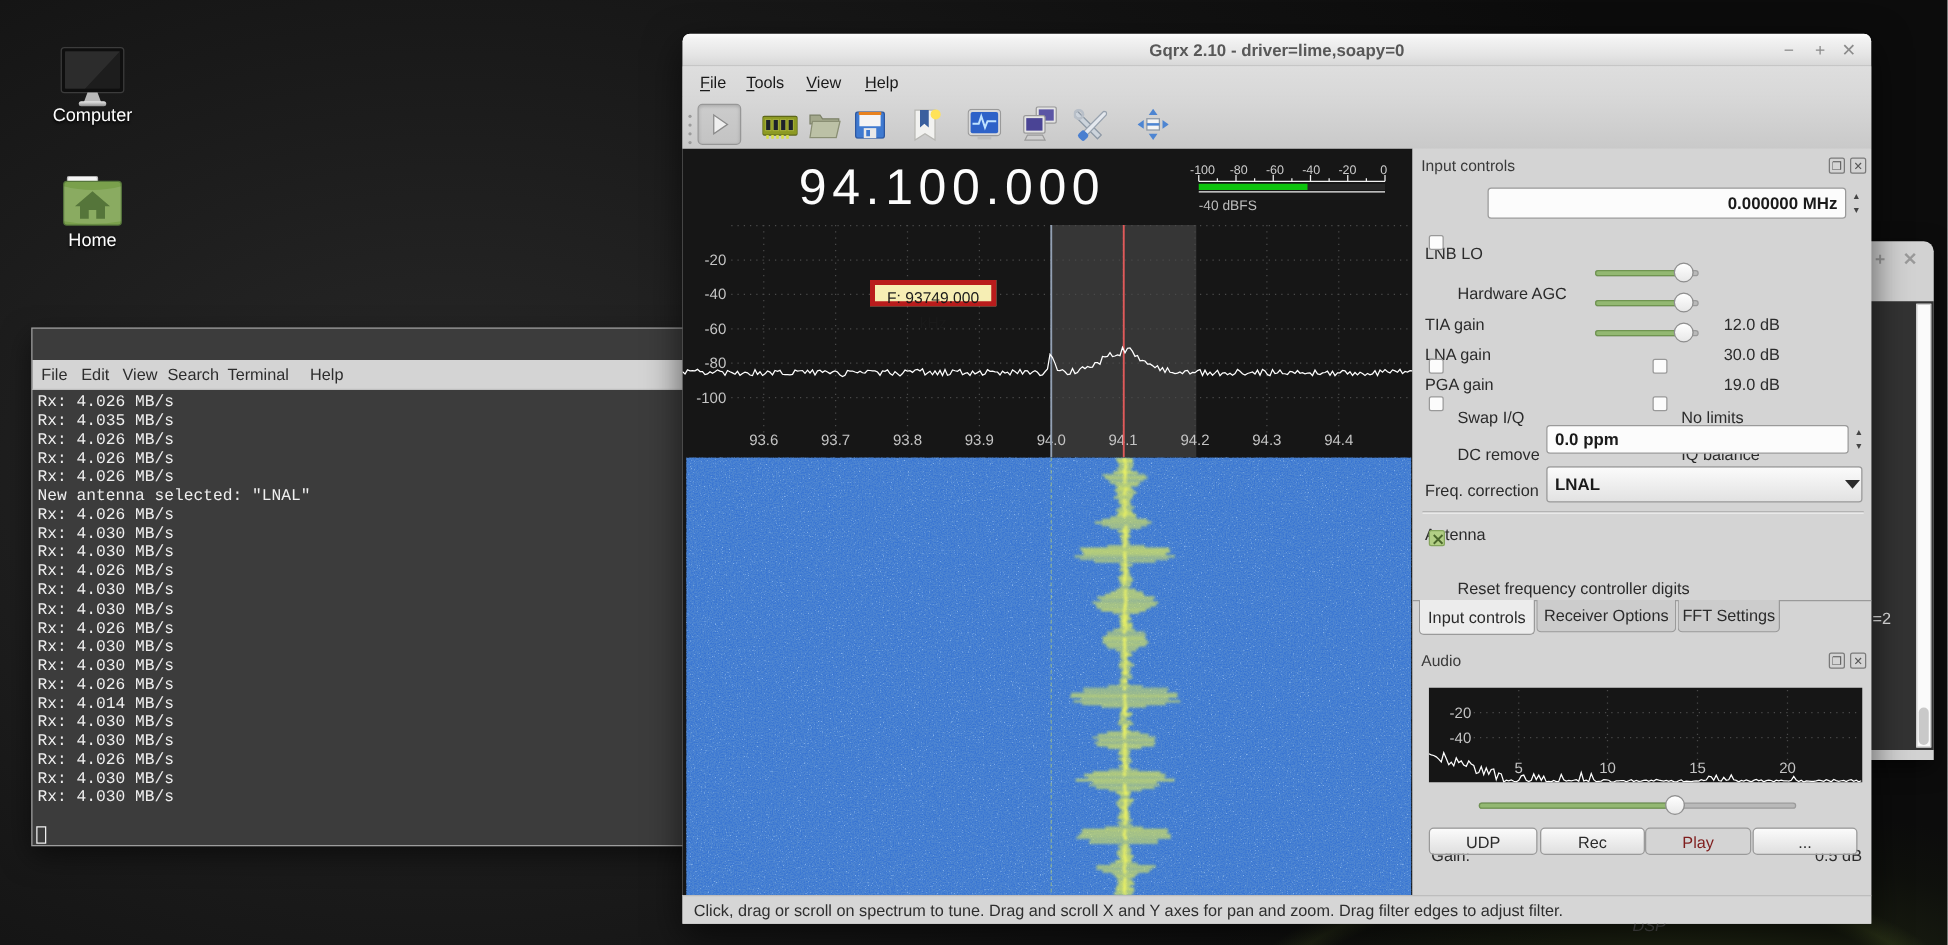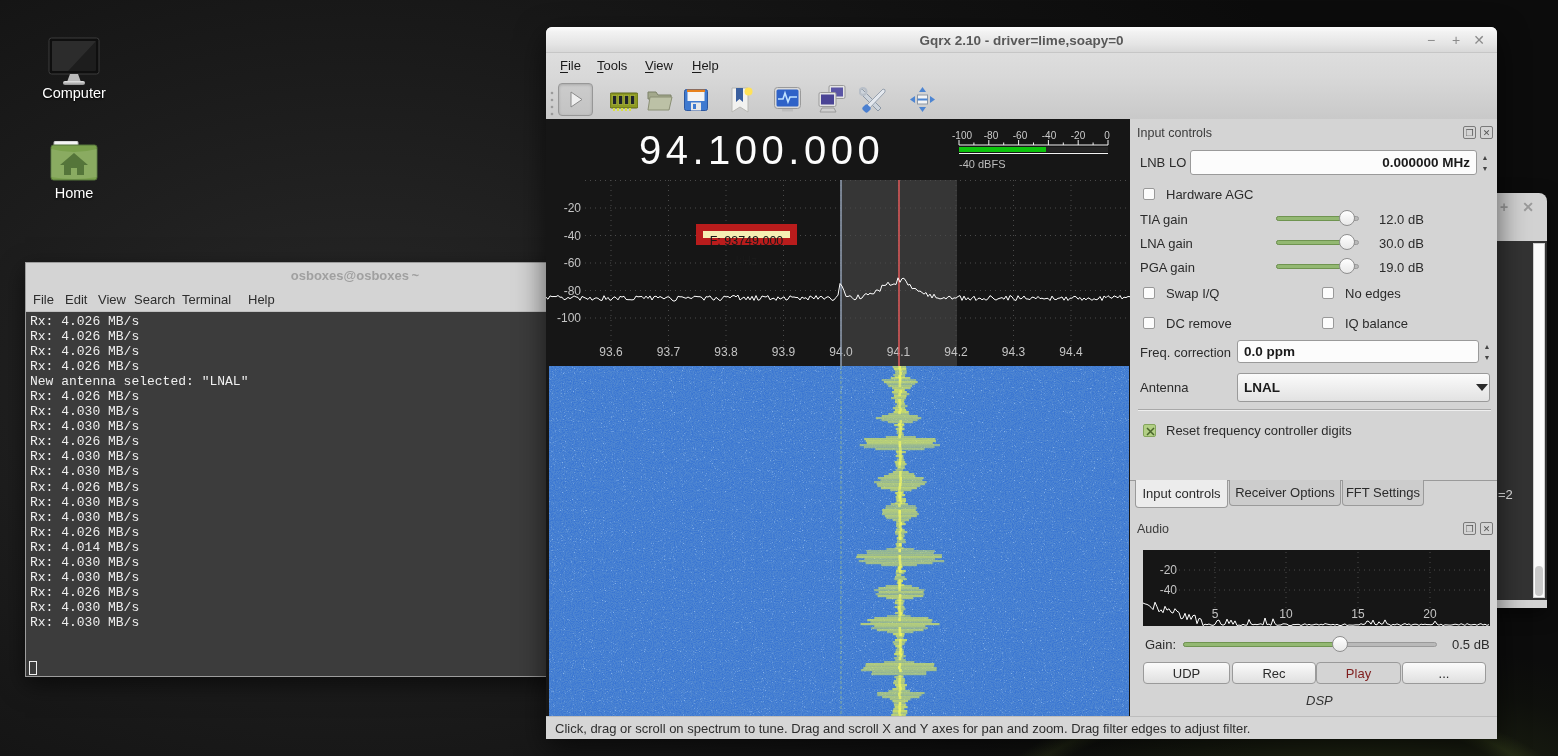--- a/index.html
+++ b/index.html
@@ -46,21 +46,21 @@
 #dock{position:absolute;left:584px;top:92px;width:367px;height:597px;background:#d4d4d4;font-size:13px;color:#2b2b2b;}
 .dockttl{position:absolute;font-size:12.5px;color:#3a3a3a;}
 .dkbtn{position:absolute;width:13px;height:13px;border:1px solid #7a7a7a;border-radius:2px;background:#d4d4d4;color:#555;
 font-size:9px;line-height:12px;text-align:center;}
 .cb{position:absolute;width:12px;height:12px;background:#fcfcfc;border:1px solid #999;border-radius:2px;}
 .spin{position:absolute;background:#fcfcfc;border:1px solid #9a9a9a;border-radius:3px;font-size:13.5px;color:#1a1a1a;font-weight:bold;}
 .spinarr{position:absolute;width:12px;font-size:7px;color:#444;text-align:center;line-height:1;}
 .slider{position:absolute;height:5px;background:#b9b9b9;border:1px solid #9a9a9a;border-radius:3px;}
 .sfill{position:absolute;height:5px;background:#93b872;border:1px solid #6f9450;border-radius:3px;top:-1px;left:-1px;}
 .shandle{position:absolute;width:16px;height:16px;border-radius:50%;background:linear-gradient(#ffffff,#e8e8e8);border:1px solid #8f8f8f;top:-7px;}
-.lab{position:absolute;}
+.lab{position:absolute;margin-top:40px;}
 .btn{position:absolute;height:22px;background:linear-gradient(#fbfbfb,#dfdfdf);border:1px solid #9a9a9a;border-radius:4px;
 text-align:center;font-size:13px;color:#2b2b2b;line-height:21px;}
 #gstatus{position:absolute;left:0;top:689px;width:951px;height:23px;background:#d6d6d6;border-top:1px solid #bdbdbd;
 font-size:13px;color:#2e2e2e;line-height:23px;padding-left:9px;}
 
 .tab{position:absolute;border:1px solid #9a9a9a;border-top:none;border-radius:0 0 4px 4px;text-align:center;font-size:13px;}
 </style></head><body>
 <div id="desk">
 
   <svg class="abs" style="left:46px;top:37px" width="56" height="50" viewBox="0 0 56 50">
@@ -89,31 +89,31 @@
      <div class="abs" style="left:44px;top:6px;width:20px;height:16px;color:#9a9a9a;font-size:14px;font-weight:bold;text-align:center;">+</div>
      <div class="abs" style="left:68px;top:6px;width:20px;height:16px;color:#9a9a9a;font-size:14px;font-weight:bold;text-align:center;">✕</div>
      <div class="abs" style="left:0;top:48px;width:97px;height:359px;background:#333333;"></div>
      <div class="abs" style="left:48px;top:294px;color:#e8e8e8;font-size:13px;">=2</div>
      <div class="abs" style="left:83px;top:50px;width:12px;height:355px;background:#fafafa;border:1px solid #cfcfcf;">
         <div class="abs" style="left:1px;top:322px;width:8px;height:30px;background:#c9c9c9;border-radius:4px;"></div>
      </div>
   </div>
 
   <div id="term">
-    <div class="tbar">osboxes@osboxes ~</div>
     <div class="mbar">
       <span style="left:7px;">File</span>
         <span style="left:39px;">Edit</span>
         <span style="left:72px;">View</span>
       <span style="left:108px;">Search</span>
         <span style="left:156px;">Terminal</span>
         <span style="left:222px;">Help</span>
     </div>
     <div class="content">
         <div class="tl">Rx: 4.026 MB/s</div>
+        <div class="tl">Rx: 4.035 MB/s</div>
         <div class="tl">Rx: 4.026 MB/s</div>
         <div class="tl">Rx: 4.026 MB/s</div>
         <div class="tl">Rx: 4.026 MB/s</div>
         <div class="tl">New antenna selected: "LNAL"</div>
         <div class="tl">Rx: 4.026 MB/s</div>
         <div class="tl">Rx: 4.030 MB/s</div>
         <div class="tl">Rx: 4.030 MB/s</div>
         <div class="tl">Rx: 4.026 MB/s</div>
         <div class="tl">Rx: 4.030 MB/s</div>
         <div class="tl">Rx: 4.030 MB/s</div>
@@ -289,21 +289,21 @@
             <text x="35" y="120.5" class="axl" text-anchor="end">-40</text>
             <text x="35" y="148.0" class="axl" text-anchor="end">-60</text>
             <text x="35" y="175.5" class="axl" text-anchor="end">-80</text>
             <text x="35" y="203.0" class="axl" text-anchor="end">-100</text>
           </g>
         <line x1="295" y1="61" x2="295" y2="247" stroke="#93a1b4" stroke-width="1.5"></line>
         <line x1="353" y1="61" x2="353" y2="247" stroke="#e05a5a" stroke-width="1.5"></line>
         <polyline points="0,178.3 2,180.2 4,176.9 6,177.6 8,177.5 10,177.6 12,176.5 14,178.2 16,178.2 18,180.7 20,180.1 22,178.4 24,179.6 26,178.4 28,176.9 30,177.9 32,178.4 34,181.2 36,177.4 38,178.4 40,179.3 42,180.4 44,178.1 46,181.2 48,179.8 50,178.8 52,179.3 54,181.0 56,181.5 58,176.7 60,180.5 62,178.4 64,181.4 66,180.1 68,177.8 70,178.7 72,180.9 74,177.4 76,178.0 78,177.3 80,180.4 82,180.7 84,180.7 86,180.9 88,180.5 90,177.1 92,177.8 94,177.6 96,177.5 98,179.7 100,177.1 102,179.4 104,176.9 106,181.0 108,177.7 110,177.2 112,178.9 114,177.5 116,178.6 118,179.9 120,178.5 122,177.7 124,178.6 126,181.1 128,182.2 130,181.3 132,177.3 134,177.8 136,177.8 138,178.6 140,179.3 142,178.0 144,179.2 146,179.4 148,177.3 150,177.4 152,177.7 154,177.7 156,178.6 158,181.2 160,177.7 162,178.0 164,176.9 166,179.8 168,181.2 170,178.3 172,180.0 174,181.7 176,179.8 178,177.1 180,177.9 182,177.5 184,178.9 186,177.0 188,176.5 190,177.8 192,176.1 194,181.0 196,179.4 198,178.0 200,180.8 202,177.7 204,180.9 206,177.3 208,181.4 210,176.6 212,181.2 214,180.6 216,177.0 218,177.6 220,178.0 222,176.6 224,180.8 226,179.7 228,179.2 230,181.4 232,177.8 234,180.1 236,179.1 238,177.8 240,181.1 242,180.2 244,176.8 246,178.1 248,178.0 250,178.5 252,178.6 254,181.0 256,178.0 258,179.4 260,178.7 262,181.0 264,176.9 266,178.2 268,179.9 270,176.6 272,180.2 274,177.5 276,177.7 278,180.3 280,178.6 282,177.6 284,178.8 286,181.4 288,180.9 290,178.4 292,176.1 294,164.5 296,167.1 298,171.7 300,177.4 302,177.5 304,176.7 306,178.4 308,180.7 310,180.3 312,175.8 314,179.9 316,179.0 318,176.1 320,174.5 322,175.9 324,174.2 326,174.9 328,174.7 330,171.1 332,171.1 334,172.4 336,166.2 338,166.5 340,166.1 342,163.2 344,166.3 346,165.8 348,164.9 350,165.5 352,158.8 354,163.3 356,159.6 358,159.3 360,162.1 362,166.1 364,165.4 366,169.7 368,169.4 370,169.8 372,172.2 374,172.1 376,173.5 378,175.1 380,173.5 382,177.5 384,175.1 386,179.0 388,175.2 390,178.8 392,179.1 394,179.9 396,179.5 398,178.5 400,180.0 402,177.7 404,177.4 406,180.2 408,178.9 410,179.1 412,177.5 414,176.6 416,181.4 418,177.1 420,180.9 422,178.7 424,181.2 426,179.3 428,177.2 430,181.5 432,179.5 434,179.1 436,180.8 438,179.6 440,181.2 442,179.8 444,176.6 446,178.0 448,180.0 450,181.1 452,179.8 454,179.2 456,178.6 458,180.2 460,177.1 462,181.2 464,176.5 466,177.8 468,180.7 470,181.5 472,176.7 474,179.8 476,179.4 478,177.0 480,179.9 482,180.0 484,180.6 486,178.1 488,178.5 490,179.8 492,177.4 494,179.6 496,179.2 498,180.0 500,179.5 502,179.3 504,181.5 506,177.1 508,180.1 510,180.7 512,179.3 514,179.0 516,177.9 518,181.2 520,177.9 522,181.5 524,179.2 526,179.2 528,177.4 530,177.7 532,180.2 534,178.4 536,181.4 538,179.0 540,180.9 542,178.8 544,179.8 546,181.3 548,179.7 550,180.8 552,180.1 554,177.5 556,181.5 558,177.0 560,178.7 562,176.7 564,178.4 566,179.3 568,176.9 570,177.7 572,178.8 574,176.5 576,179.9 578,178.2 580,178.6 582,177.5 584,177.7" fill="none" stroke="#ffffff" stroke-width="1"></polyline>
       </svg>
 
-      <div class="abs" style="left:150px;top:105px;width:101px;height:21px;background:#f6eeb4;border:7px solid #b91c1c;
+      <div class="abs" style="left:150px;top:105px;width:101px;height:21px;background:#f6eeb4;border:4px solid #b91c1c;
         font-size:12.5px;color:#1a1a1a;line-height:20px;text-align:center;">F: 93749.000 kHz</div>
 
       <svg id="wfall" width="580" height="350" viewBox="0 0 580 350" preserveAspectRatio="none">
         <defs>
           <filter id="nzd" x="0" y="0" width="100%" height="100%">
             <feTurbulence type="fractalNoise" baseFrequency="0.9" numOctaves="2" seed="11" stitchTiles="stitch"></feTurbulence>
             <feColorMatrix type="matrix" values="0 0 0 0 0.09, 0 0 0 0 0.26, 0 0 0 0 0.64, 2 0 0 0 -0.45"></feColorMatrix>
             <feComponentTransfer>
                 <feFuncA type="discrete" tableValues="0 0.18 0.38 0.6 0.82"></feFuncA>
               </feComponentTransfer>
@@ -632,21 +632,21 @@
       <div class="lab" style="left:10px;top:141px;">PGA gain</div>
       <div class="slider" style="left:146px;top:145px;width:83px;">
           <div class="sfill" style="width:71px;"></div>
           <div class="shandle" style="left:62px;"></div>
         </div>
       <div class="lab" style="left:249px;top:141px;">19.0 dB</div>
 
       <div class="cb" style="left:13px;top:168px;"></div>
         <div class="lab" style="left:36px;top:167px;">Swap I/Q</div>
       <div class="cb" style="left:192px;top:168px;"></div>
-        <div class="lab" style="left:215px;top:167px;">No edges</div>
+        <div class="lab" style="left:215px;top:167px;">No limits</div>
       <div class="cb" style="left:13px;top:198px;"></div>
         <div class="lab" style="left:36px;top:197px;">DC remove</div>
       <div class="cb" style="left:192px;top:198px;"></div>
         <div class="lab" style="left:215px;top:197px;">IQ balance</div>
 
       <div class="lab" style="left:10px;top:226px;">Freq. correction</div>
       <div class="spin" style="left:107px;top:221px;width:242px;height:23px;line-height:22px;padding-left:6px;">0.0 ppm</div>
       <div class="spinarr" style="left:351px;top:224px;">▲</div>
       <div class="spinarr" style="left:351px;top:235px;">▼</div>
 

